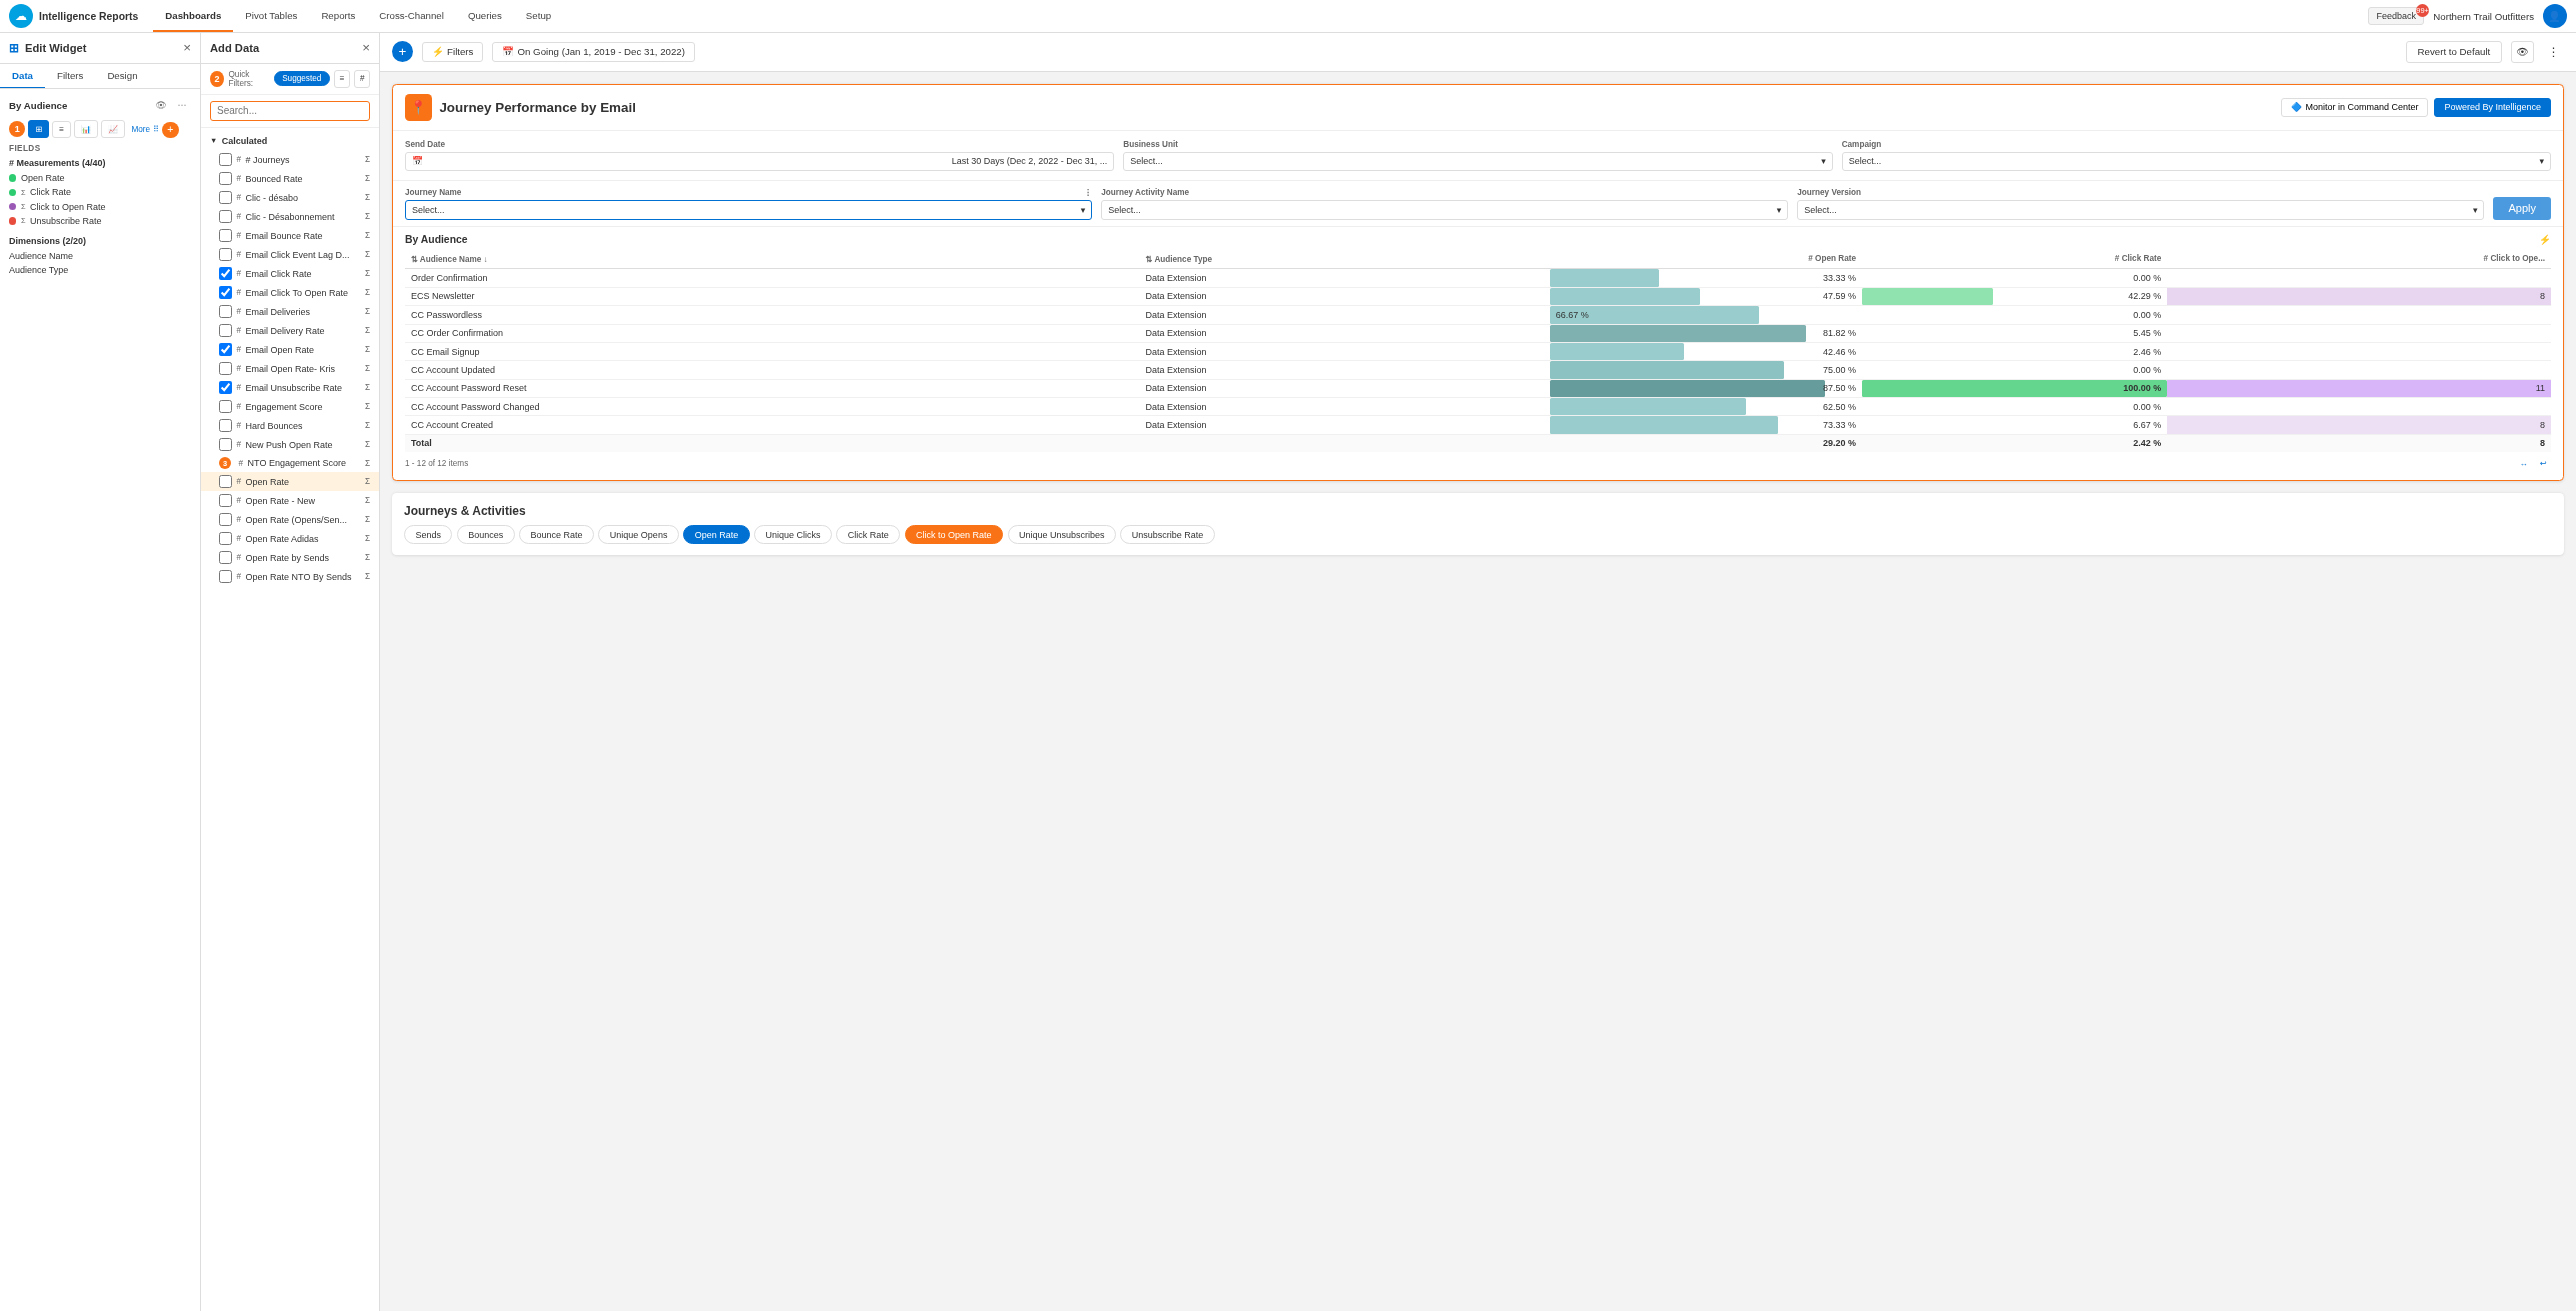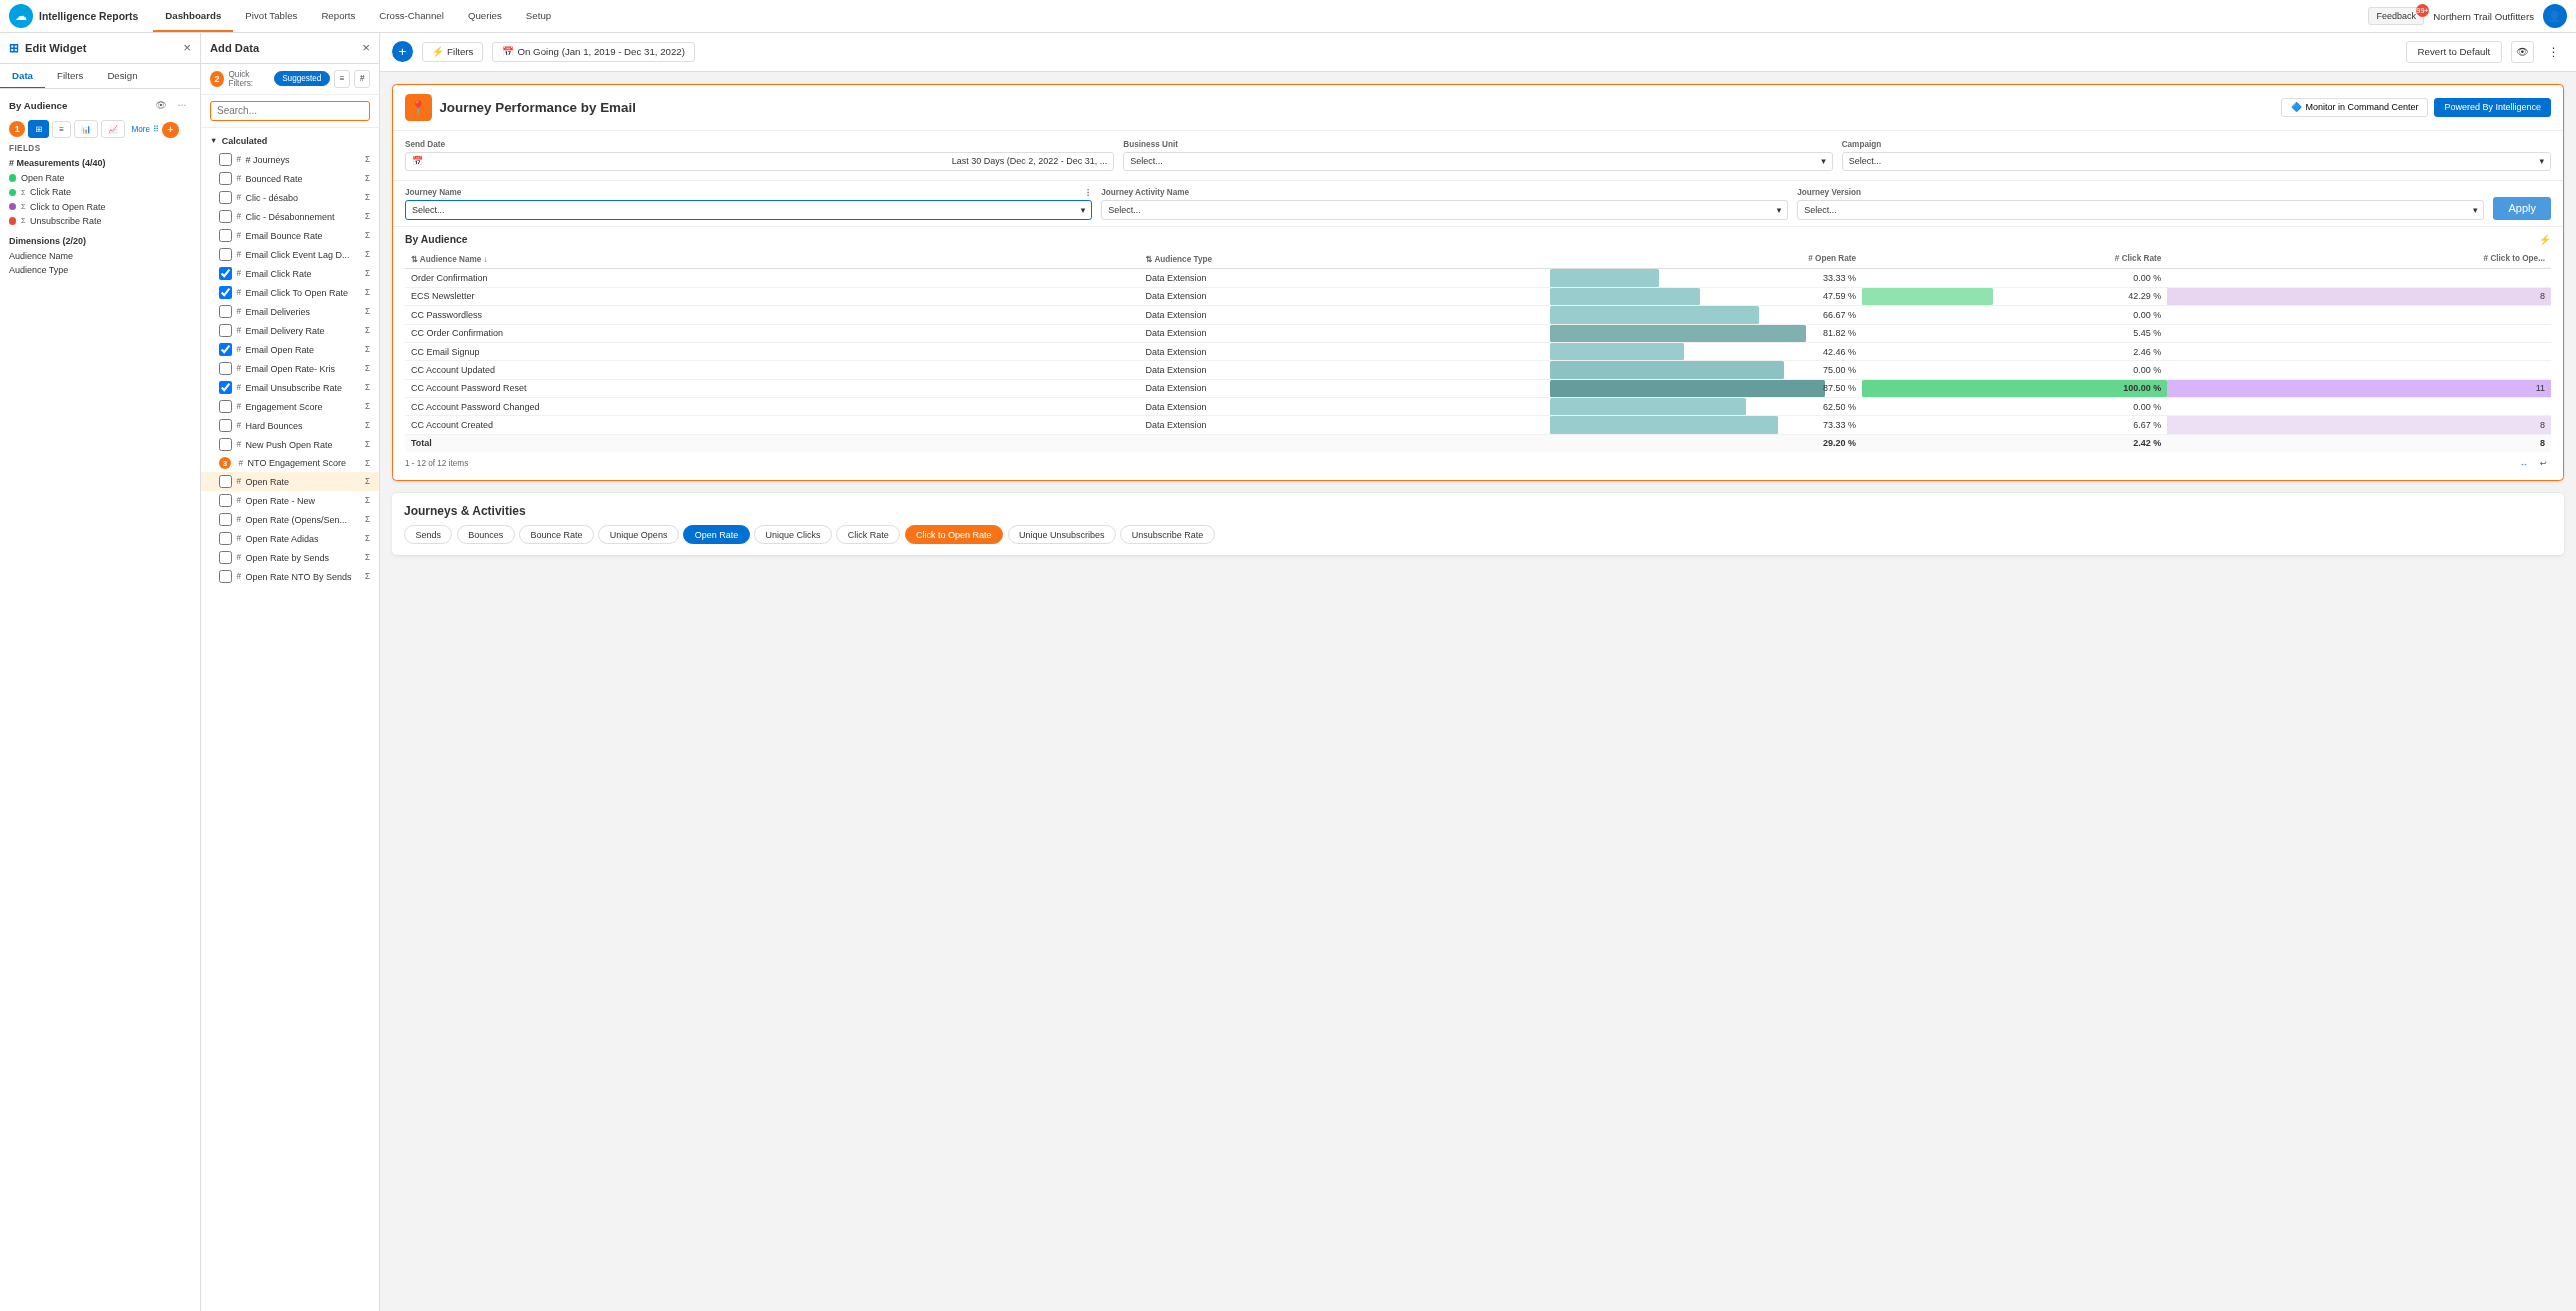--- a/index.html
+++ b/index.html
@@ -643,21 +643,21 @@
                   <div class="bar-bg green-bar" style="width:43%;"></div>
                   <span class="cell-text">42.29 %</span>
                 </td>
                 <td style="position:relative; text-align:right; background:#e8d5f0;">
                   <span class="cell-text">8</span>
                 </td>
               </tr>
               <tr>
                 <td>CC Passwordless</td>
                 <td>Data Extension</td>
-                <td style="position:relative; text-align:right;">
+                <td style="position:relative; text-align:left;">
                   <div class="bar-bg teal-bar" style="width:67%;"></div>
                   <span class="cell-text">66.67 %</span>
                 </td>
                 <td style="text-align:right;">0.00 %</td>
                 <td style="text-align:right;"></td>
               </tr>
               <tr>
                 <td>CC Order Confirmation</td>
                 <td>Data Extension</td>
                 <td style="position:relative; text-align:right;">

